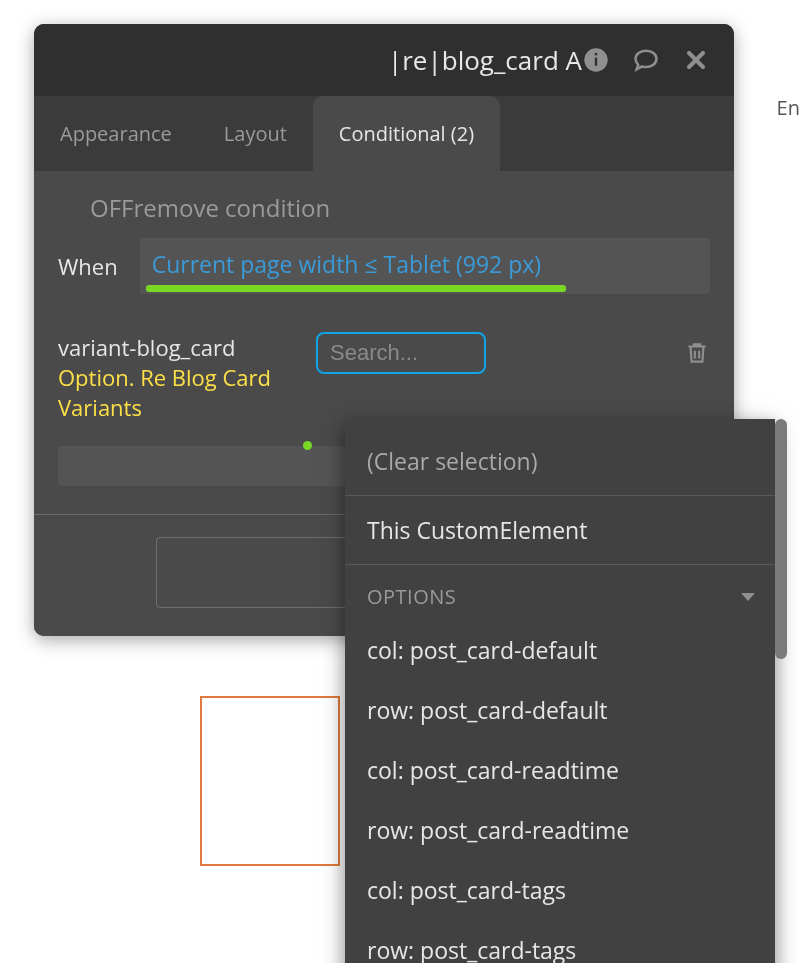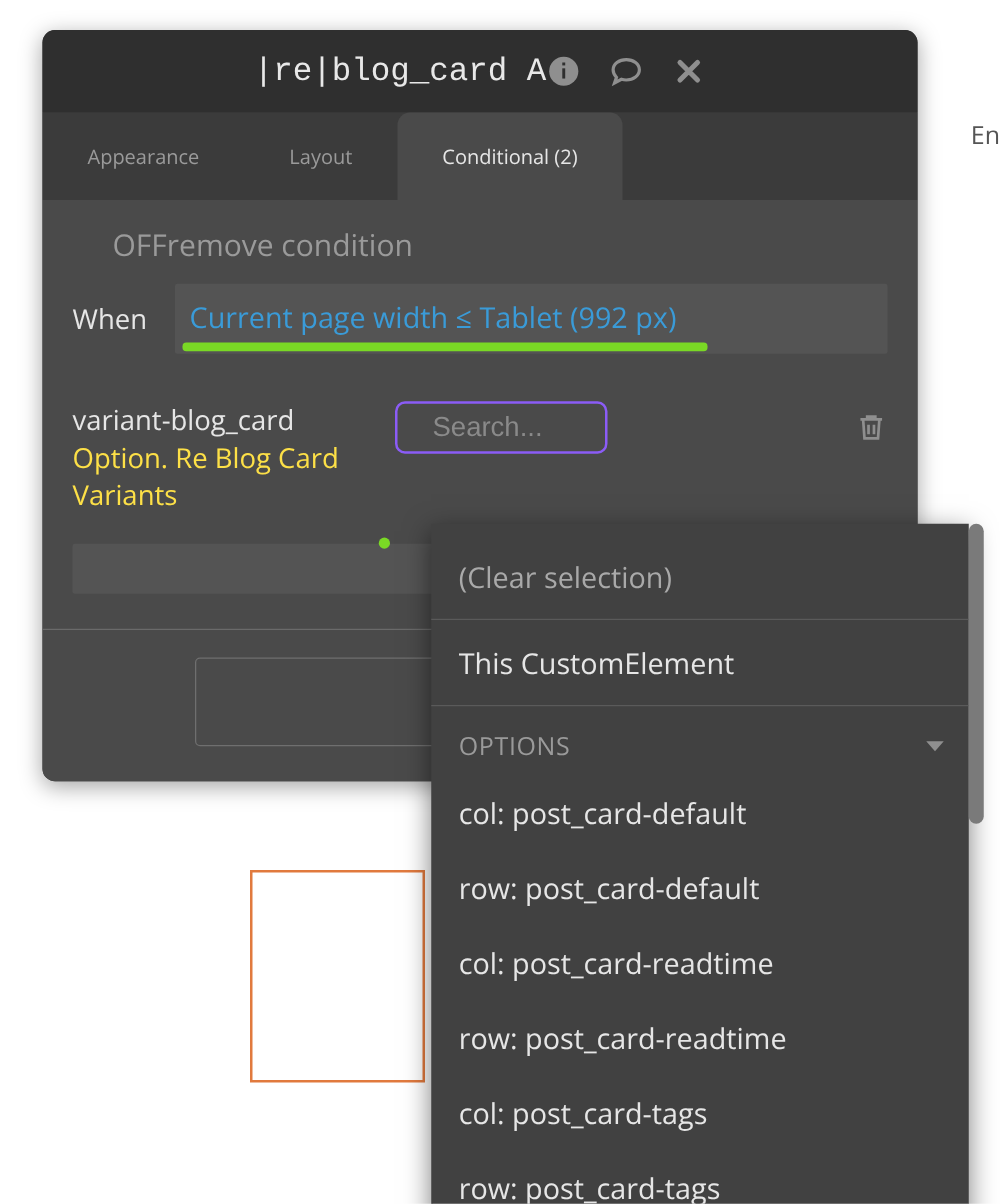--- a/index.html
+++ b/index.html
@@ -33,43 +33,42 @@
     width: 700px;
     background: #3b3b3b;
     border-radius: 10px;
     box-shadow: 0 4px 18px rgba(0,0,0,.35);
     color: #d6d6d6;
   }
   .panel-header {
     background: #2f2f2f;
     display: flex;
     align-items: center;
-    justify-content: center;
+    justify-content: flex-end;
     padding: 18px 24px;
     border-radius: 10px 10px 0 0;
-    font-family: Liberation Mono, monospace;
   }
   .panel-title {
     font-size: 26px;
     font-weight: 400;
     color: #e8e8e8;
   }
   .header-icons { display: flex; gap: 22px; align-items:center; }
   .hicon { width: 28px; height: 28px; fill: #8f8f8f; cursor:pointer; }
   .hicon.speech { fill:none; stroke:#8f8f8f; stroke-width:2.2; }
   .tabs {
     display: flex;
     align-items: stretch;
     background: #3b3b3b;
     padding: 0 0 0 0;
   }
   .tab {
     flex: 0 0 auto;
-    padding: 24px 36px;
-    font-size: 16px;
+    padding: 24px 26px;
+    font-size: 20px;
     color: #9a9a9a;
     cursor: pointer;
   }
   .tab.active {
     color: #e6e6e6;
     background: #4a4a4a;
     border-radius: 10px 10px 0 0;
   }
   .tab-body {
     background: #4a4a4a;
@@ -114,26 +113,26 @@
     gap: 18px;
     margin-bottom: 24px;
   }
   .prop-labels { flex: 0 0 240px; }
   .prop-line1 { font-size: 22px; color: #e6e6e6; }
   .prop-line2 { font-size: 22px; color: #fde047; }
   .search-wrap {
     display: flex; align-items:center; gap: 14px; flex:1;
   }
   .search-field {
-    border: 2px solid #8b5cf6;
+    border: 2px solid #0ea5e9;
     border-radius: 8px;
     background: transparent;
     color: #bdbdbd;
     font-size: 22px;
-    padding: 6px 28px;
+    padding: 6px 12px;
     width: 170px;
   }
   .search-field::placeholder { color: #8a8a8a; }
   .trash { width:26px; height:26px; stroke:#8f8f8f; fill:none; stroke-width:2; margin-left:auto; cursor:pointer;}
   .select-prop {
     background: #545454;
     margin: 0 0 18px 0;
     padding: 20px 18px;
     font-size: 22px;
     color: #e6e6e6;

